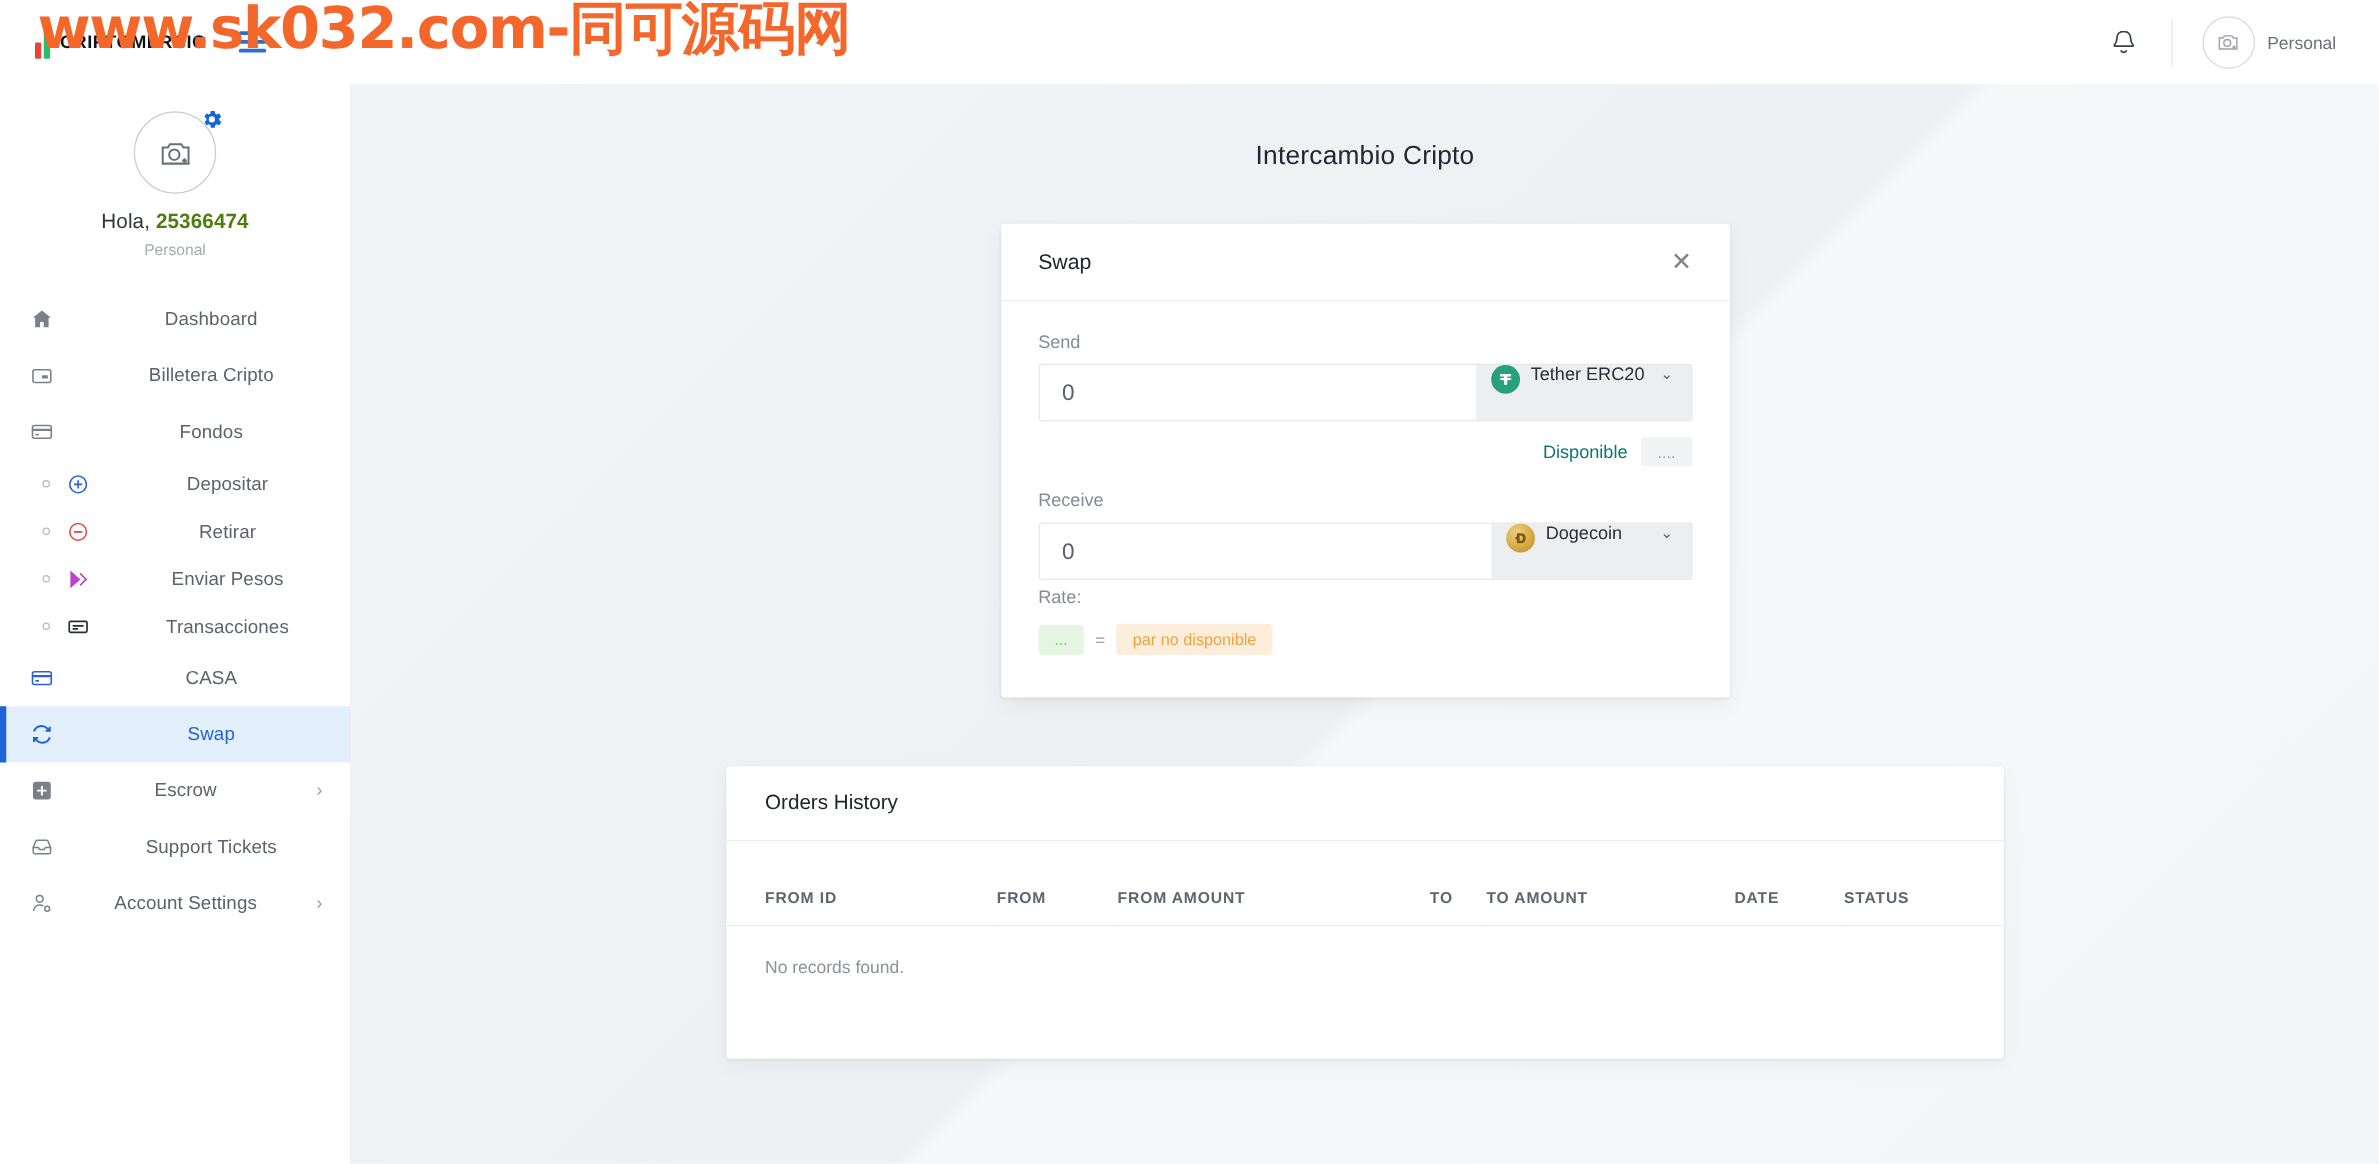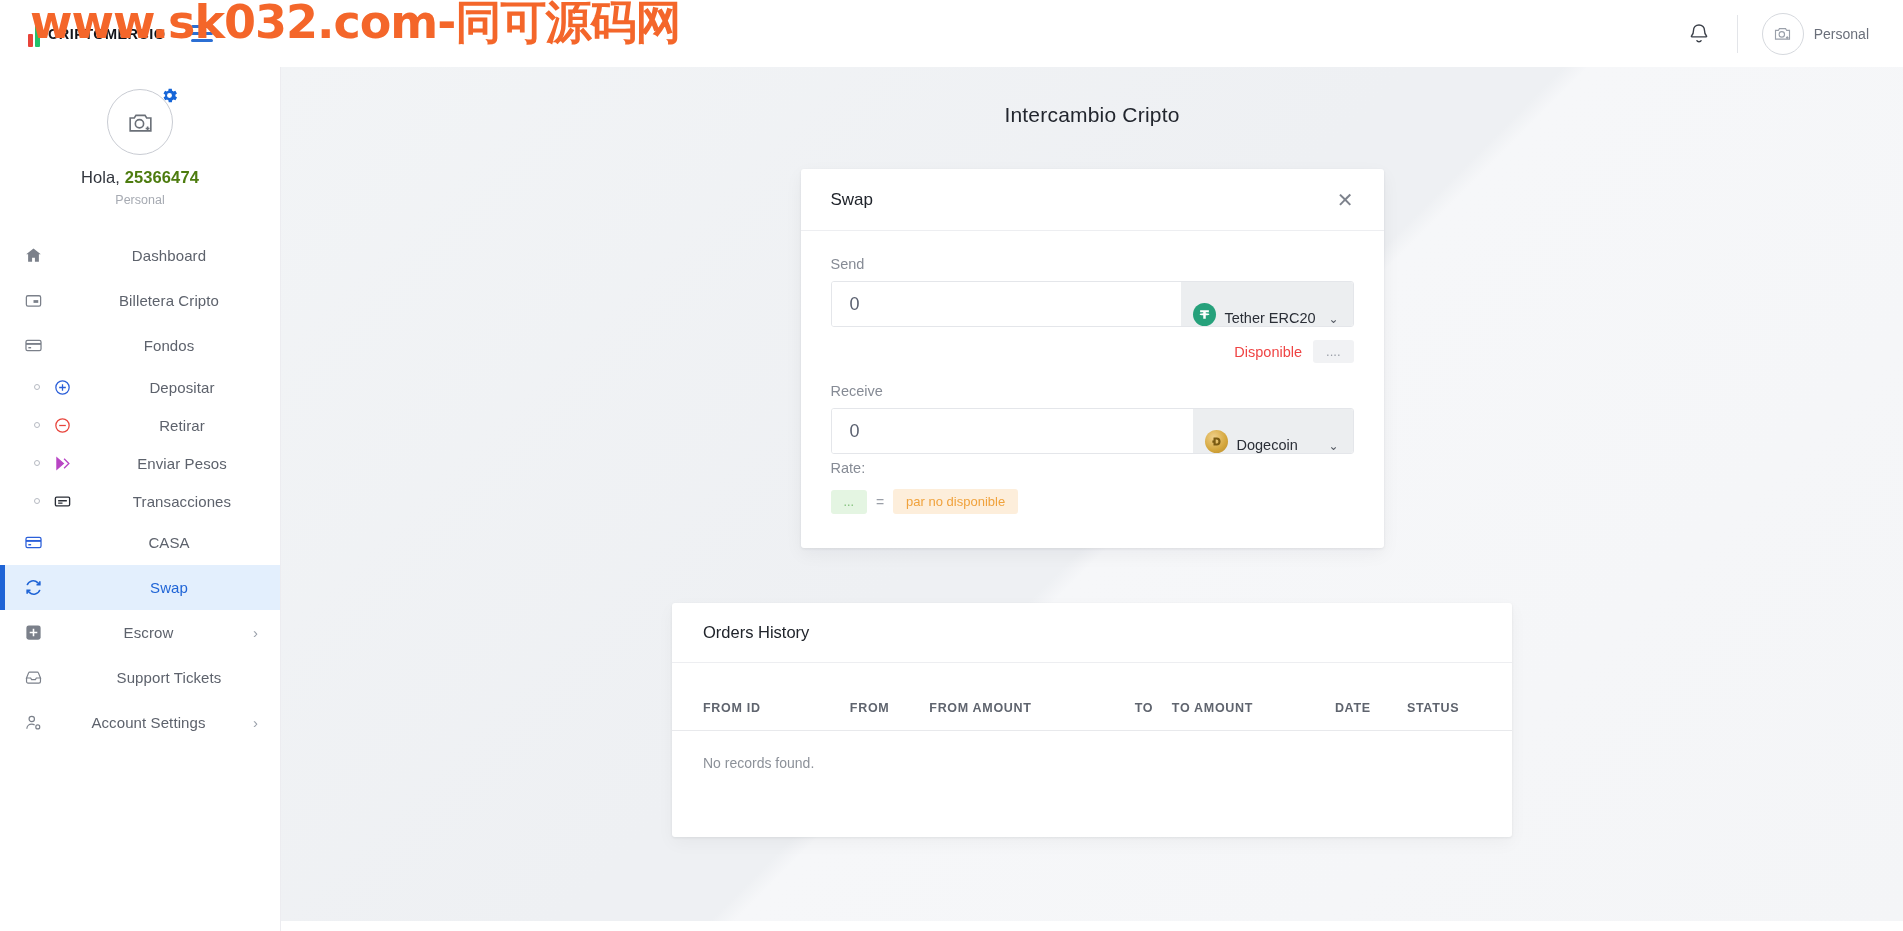--- a/index.html
+++ b/index.html
@@ -84,21 +84,21 @@
   .nav-icon { width: 22px; display: flex; align-items: center; justify-content: center; }
   .nav-sub { padding-left: 34px; height: 38px; font-size: 15px; gap: 11px; }
   .bullet {
     width: 6px; height: 6px; border-radius: 50%; border: 1.4px solid #b6bac2;
     flex: 0 0 auto;
   }
   .chev-right { margin-right: 22px; color: #9aa0aa; font-size: 15px; }
 
   
   .main {
-    position: absolute; top: 57px; left: 281px; width: 1622px; height: 864px;
+    position: absolute; top: 67px; left: 281px; width: 1622px; height: 864px;
     background:
       linear-gradient(135deg, #f2f4f6 0%, #eef0f3 46%, #eef0f3 52%, #f6f7f9 53%, #f4f5f7 100%);
     overflow-y: auto;
   }
   .page-title {
     text-align: center; font-size: 21px; color: #22262e; font-weight: 400;
     padding-top: 46px; letter-spacing: .2px;
   }
 
   .swap-card {
@@ -119,35 +119,35 @@
   .field-label { font-size: 14.5px; color: #868b95; margin-bottom: 9px; }
   .field-row {
     display: flex; align-items: stretch; height: 46px;
     border: 1px solid #e4e6ea; border-radius: 3px; overflow: hidden;
   }
   .field-input {
     flex: 1; border: none; outline: none; padding: 0 18px;
     font-size: 18px; color: #5b6170; font-family: inherit; background: #fff;
   }
   .coin-select {
-    display: flex; align-items: flex-end; gap: 9px; padding: 0 14px 0 12px;
+    display: flex; align-items: flex-start; gap: 9px; padding: 0 14px 0 12px;
     background: #eceef0; cursor: pointer; font-size: 14.5px; color: #2a2e36;
     min-width: 172px;
   }
   .coin-dot { width: 23px; height: 23px; border-radius: 50%; flex: 0 0 auto; display:flex; align-items:center; justify-content:center; }
   .coin-usdt { background: #26a17b; }
   .coin-doge { background: radial-gradient(circle at 38% 32%, #f0d08a 0%, #d4a63c 60%, #b78a2c 100%); }
   .coin-name { flex: 1; white-space: nowrap; }
   .chev-dn { font-size: 12px; color: #555a63; }
 
   .avail-row {
     display: flex; align-items: center; justify-content: flex-end;
     gap: 11px; margin-top: 13px; margin-bottom: 20px;
   }
-  .avail-label { font-size: 14.5px; color: #ef4444; }
+  .avail-label { font-size: 14.5px; color: #0f766e; }
   .avail-pill {
     background: #f1f2f4; border-radius: 3px; padding: 4px 13px;
     font-size: 13px; color: #9a9fa8; min-width: 34px; text-align: center;
   }
 
   .rate-label { font-size: 14.5px; color: #868b95; margin-top: 6px; }
   .rate-row { display: flex; align-items: center; gap: 9px; margin-top: 13px; }
   .rate-chip-green {
     background: #e4f5e2; color: #7fbf78; border-radius: 3px;
     padding: 5px 13px; font-size: 12.5px; min-width: 32px; text-align: center;
@@ -159,21 +159,21 @@
   }
 
   .exchange-btn {
     margin-top: 28px; width: 100%; height: 47px; border: none; cursor: pointer;
     background: #1565d8; color: #fff; font-size: 15px; font-weight: 700;
     border-radius: 3px; font-family: inherit; letter-spacing: .1px;
   }
 
   
   .orders-card {
-    width: 840px; margin: 55px auto 8px;
+    width: 1022px; margin: 55px auto 8px;
     background: #ffffff; border-radius: 3px;
     box-shadow: 0 1px 3px rgba(20,24,33,.07), 0 6px 18px rgba(20,24,33,.04);
     padding-bottom: 66px;
   }
   .orders-head {
     height: 60px; display: flex; align-items: center; padding: 0 31px;
     border-bottom: 1px solid #edeef1;
   }
   .orders-title { font-size: 16.5px; color: #20242b; }
   .orders-table { width: 100%; border-collapse: collapse; }

